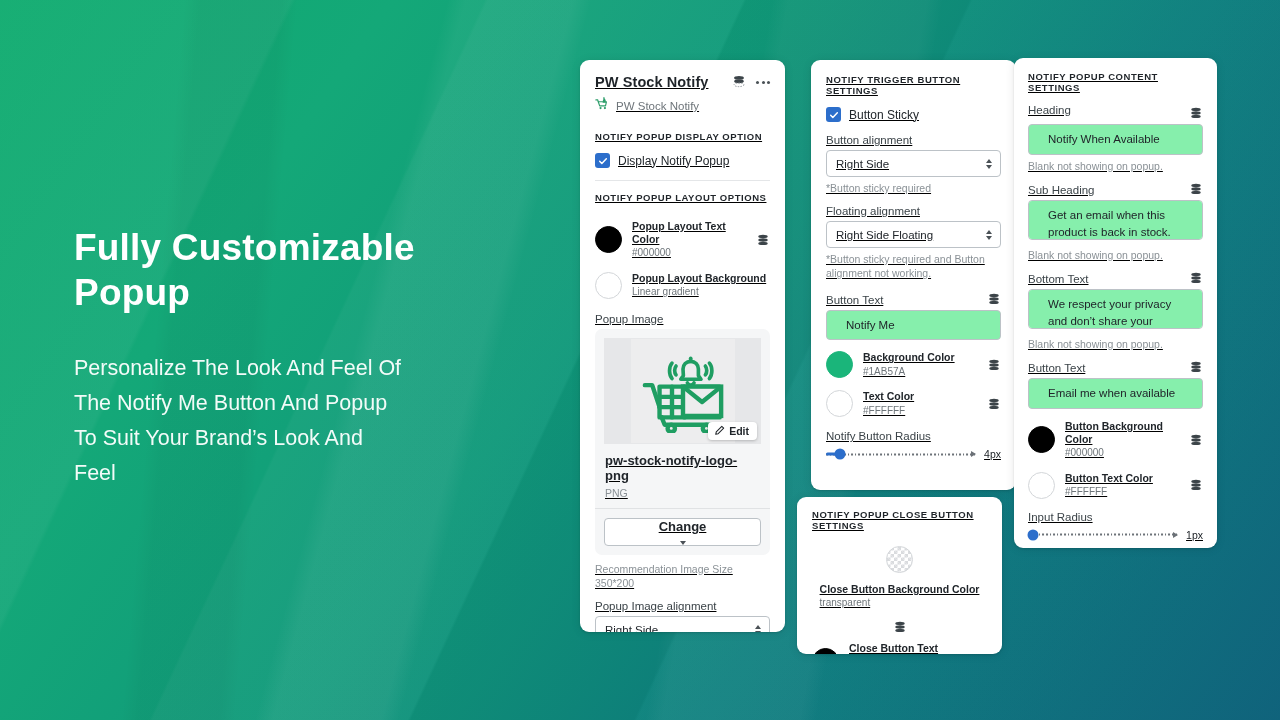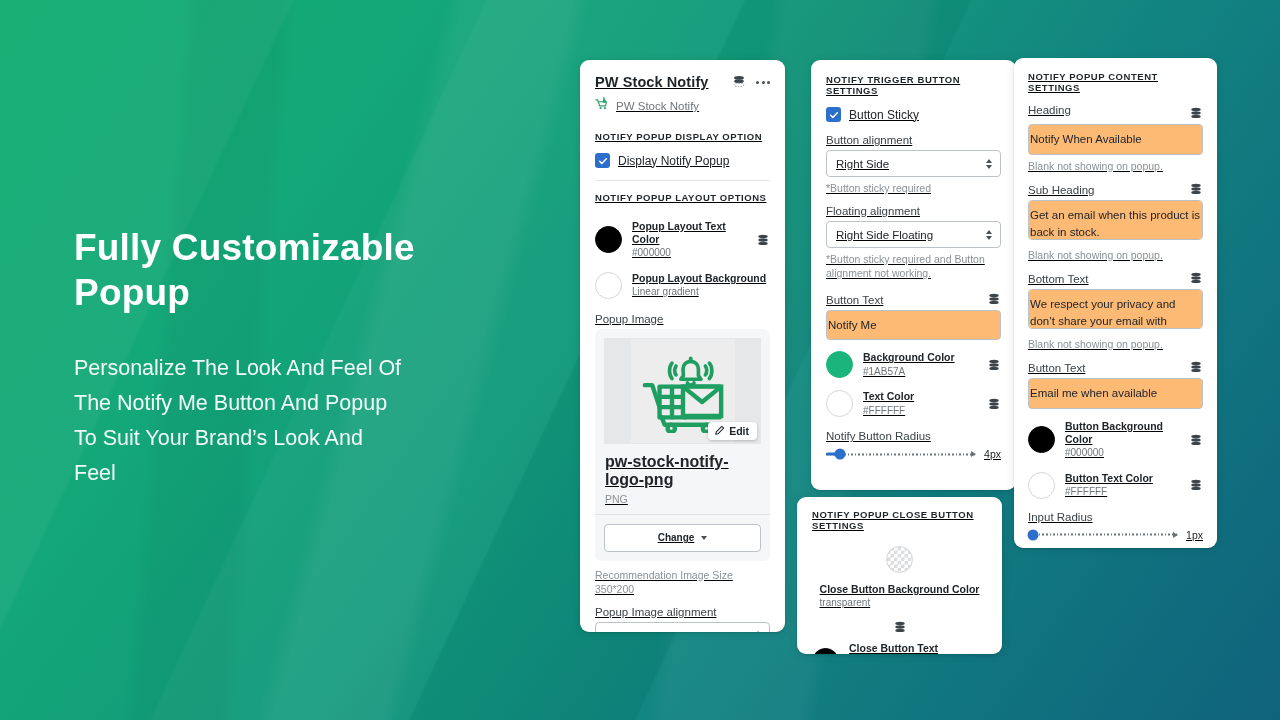--- a/index.html
+++ b/index.html
@@ -90,24 +90,24 @@
   .divider {
     height: 1px; background: #e4e6e8;
     margin: 12px 0 11px 0;
   }
 
   
   .tinput {
     width: 100%;
     border: 1px solid #bcc2c7;
     border-radius: 4px;
-    background: #fdba74;
+    background: #86efac;
     font-size: 11.5px;
     color: #20252a;
-    padding: 6px 1px;
+    padding: 6px 19px;
     font-family: "Liberation Sans", sans-serif;
     line-height: 1.45;
   }
   .tinput.ta { resize: none; }
 
   
   .sel {
     position: relative;
     width: 100%;
     border: 1px solid #bcc2c7;
@@ -229,29 +229,29 @@
   }
   .editbtn {
     position: absolute; right: 4px; bottom: 4px;
     background: #fff;
     border-radius: 4px;
     box-shadow: 0 1px 3px rgba(0,0,0,0.22);
     padding: 3px 8px 3px 6px;
     display: flex; align-items: center; gap: 4px;
     font-size: 10.5px; font-weight: 600; color: #20252a;
   }
-  .filename { font-size: 16px; font-weight: 700; color: #20252a; padding: 9px 10px 0 10px; }
+  .filename { font-size: 13px; font-weight: 700; color: #20252a; padding: 9px 10px 0 10px; }
   .filetype { font-size: 10.5px; color: #8a9196; padding: 4px 10px 9px 10px; }
   .uploader .ud { height:1px; background:#e0e2e4; }
   .changebtn {
     margin: 9px; background: #fff;
     border: 1px solid #bcc2c7; border-radius: 4px;
     height: 28px;
     display:flex; align-items:center; justify-content:center; gap:7px;
-    font-size: 10px; font-weight: 600; color: #20252a;
+    font-size: 13px; font-weight: 600; color: #20252a; flex-direction: column;
   }
   .caret-dn { width:0;height:0;border-left:3.6px solid transparent;border-right:3.6px solid transparent;border-top:4.6px solid #4a5156; }
 
   .row-sp { display:flex; align-items:center; justify-content:space-between; }
 </style>
 </head>
 <body>
 
 <div id="stage">
 

